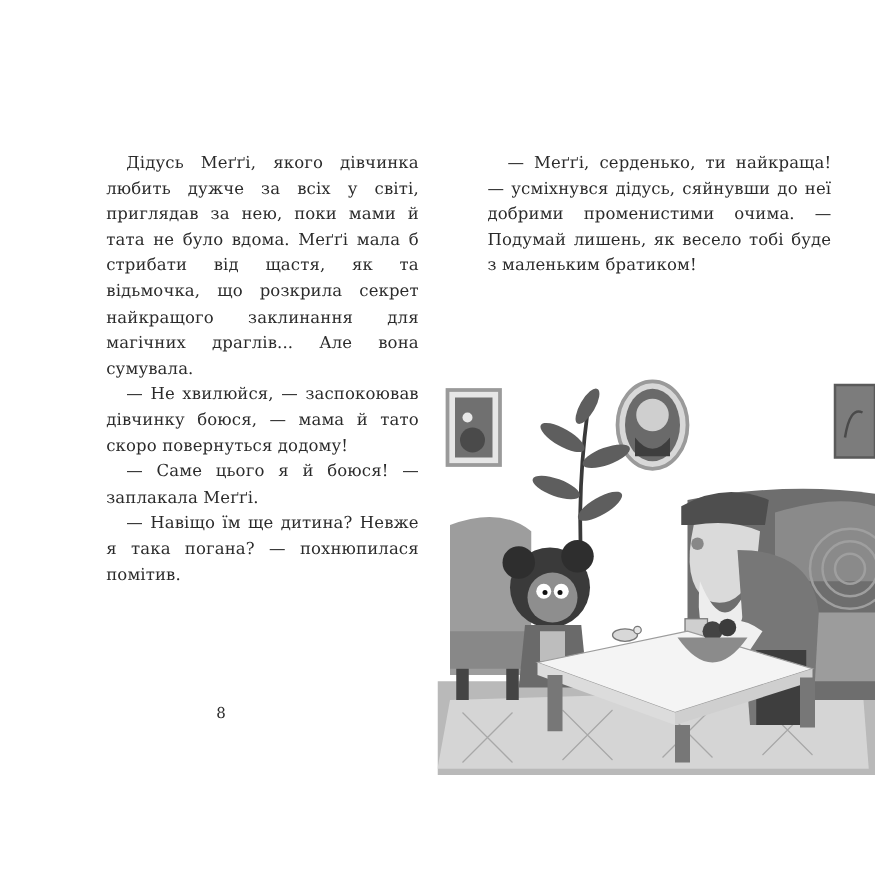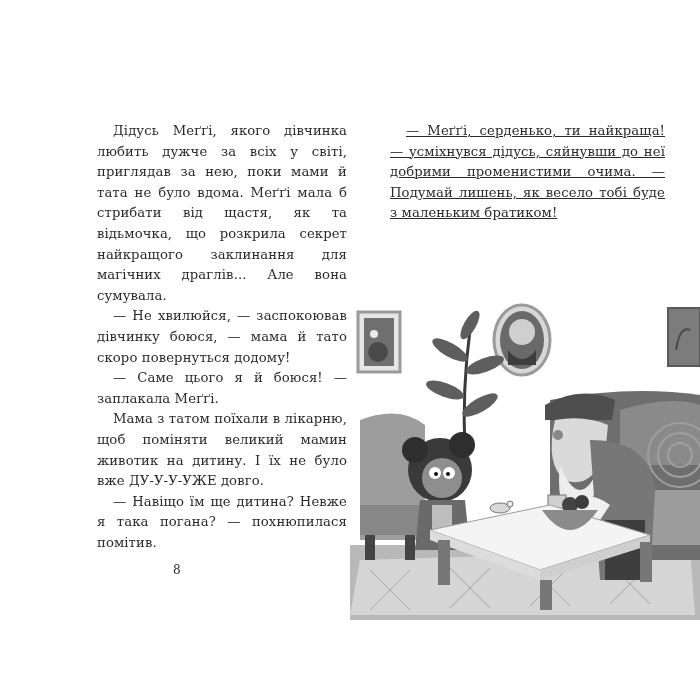--- a/index.html
+++ b/index.html
@@ -1,35 +1,34 @@
 <!DOCTYPE html>
 <html><head>
 <meta charset="utf-8">
 <style>
   html, body { margin: 0; padding: 0; }
   body { width: 700px; height: 700px; background: #ffffff; position: relative; overflow: hidden; font-family: "DejaVu Serif", serif; color: #2a2a2a; }
   .page { position: absolute; top: 0; height: 700px; }
   .left-page { left: 0; width: 350px; }
   .right-page { left: 350px; width: 350px; }
   .text-block { position: absolute; font-size: 13.2px; line-height: 20.6px; text-align: justify; letter-spacing: 0.1px; }
-  .left-text { left: 85px; top: 121px; width: 250px; margin-left: 12px; }
-  .right-text { left: 40px; top: 121px; width: 275px; text-decoration: underline; }
+  .left-text { left: 85px; top: 121px; width: 250px; }
+  .right-text { left: 40px; top: 121px; width: 275px; }
   .para { margin: 0; text-indent: 16px; text-align-last: left; }
   .page-number { position: absolute; left: 173px; top: 563px; font-size: 12px; }
   .illustration { position: absolute; left: 0; top: 290px; width: 350px; height: 330px; }
 </style>
 </head>
 <body>
 
 <div class="page left-page">
   <div class="text-block left-text">
     <p class="para">Дідусь Меґґі, якого дівчинка любить дужче за всіх у світі, приглядав за нею, поки мами й тата не було вдома. Меґґі мала б стрибати від щастя, як та відьмочка, що розкрила секрет найкращого заклинання для магічних драглів... Але вона сумувала.</p>
     <p class="para">— Не хвилюйся, — заспокоював дівчинку боюся, — мама й тато скоро повернуться додому!</p>
     <p class="para">— Саме цього я й боюся! — заплакала Меґґі.</p>
-    <p class="para">Мама з татом поїхали в лікарню, щоб поміняти великий мамин животик на дитину. І їх не було вже ДУ-У-У-УЖЕ довго.</p>
     <p class="para">— Навіщо їм ще дитина? Невже я така погана? — похнюпилася помітив.</p>
   </div>
   <div class="page-number">8</div>
 </div>
 
 <div class="page right-page">
   <div class="text-block right-text">
     <p class="para">— Меґґі, серденько, ти найкраща! — усміхнувся дідусь, сяйнувши до неї добрими променистими очима. — Подумай лишень, як весело тобі буде з маленьким братиком!</p>
   </div>
 

